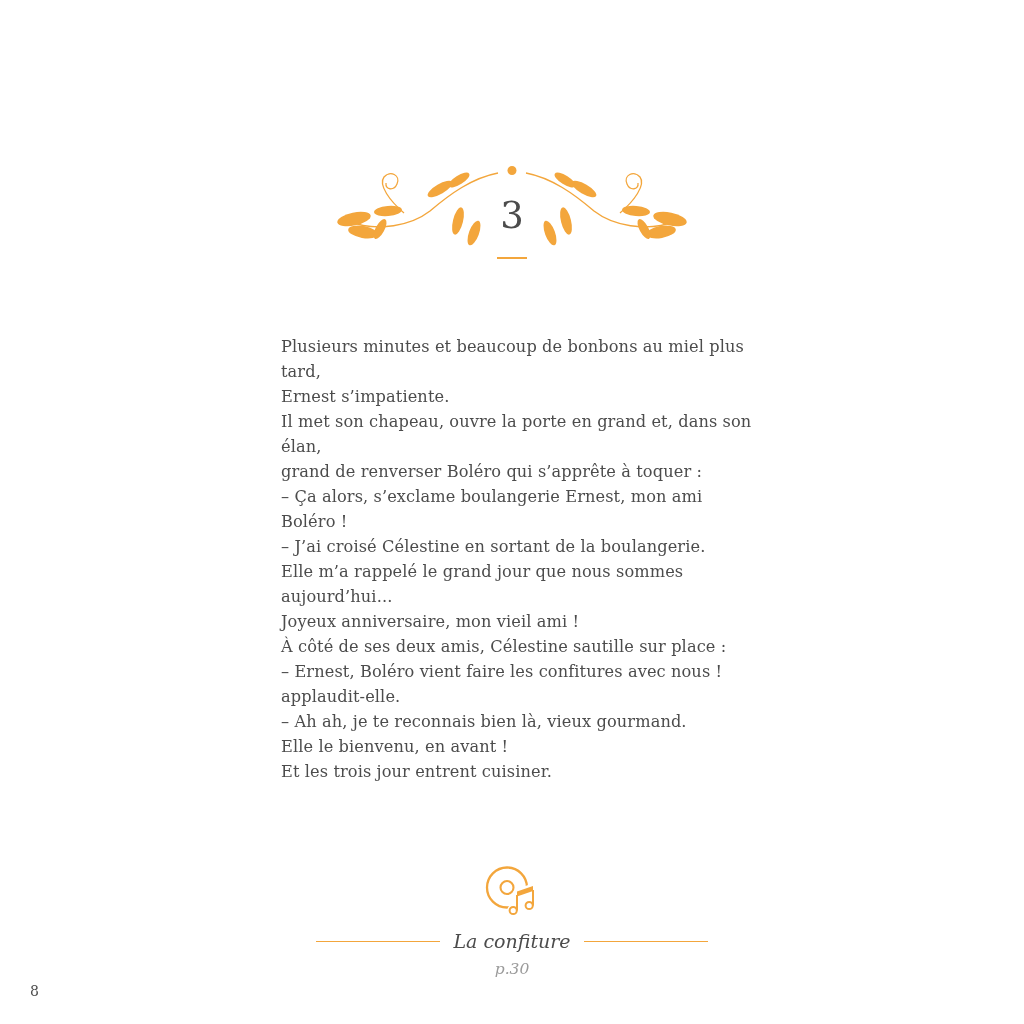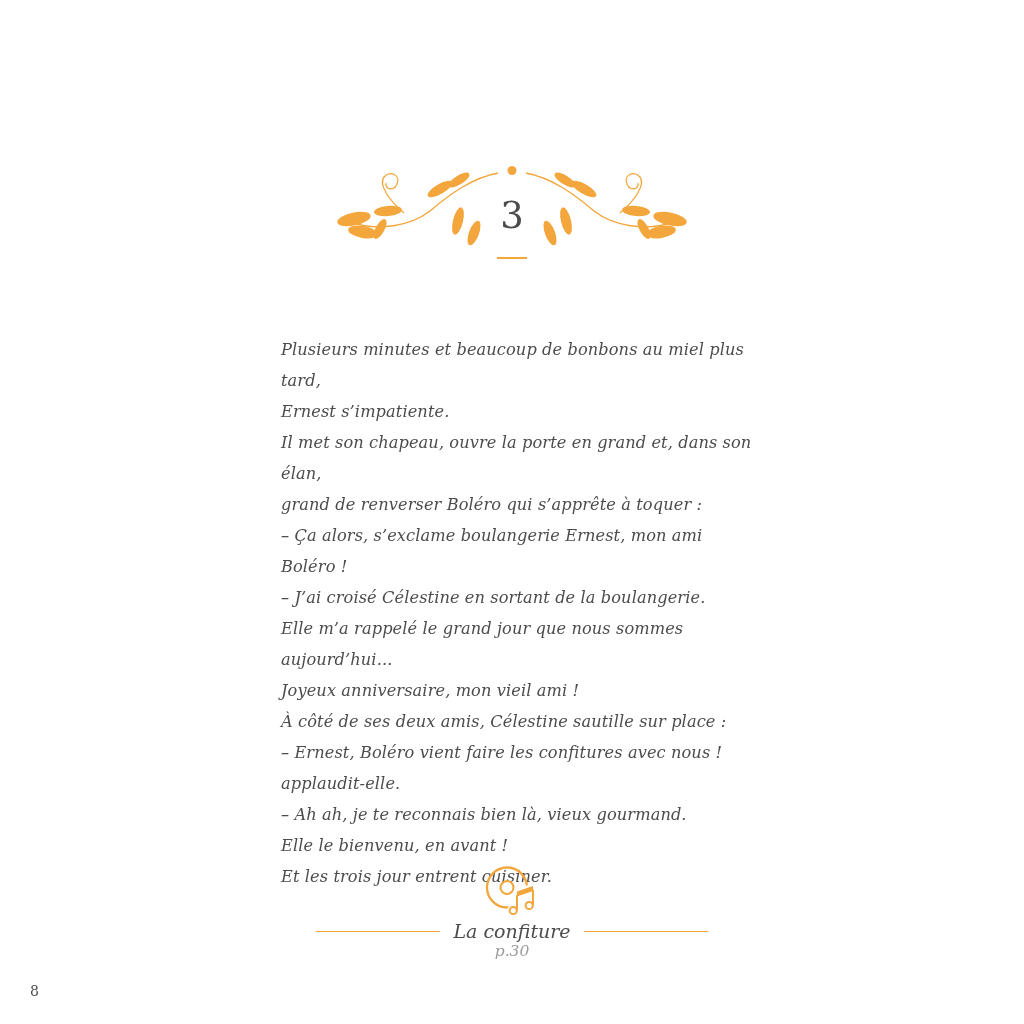--- a/index.html
+++ b/index.html
@@ -15,39 +15,38 @@
   .chapter-number{
     position:absolute;top:36px;left:0;width:100%;text-align:center;
     font-size:37px;line-height:1;color:var(--text);
   }
   .chapter-underline{
     position:absolute;top:96px;left:50%;transform:translateX(-50%);
     width:30px;height:2px;background:var(--accent);
   }
   .story-text{
     position:absolute;left:281px;top:334px;width:480px;
-    font-size:16.2px;line-height:31px;color:var(--text);
+    font-size:16.2px;line-height:25px;color:var(--text);
     letter-spacing:0.1px;
-    font-style:italic;
   }
   .story-text p{margin:0;padding:0;}
   .chapter-footer{
     position:absolute;top:864px;left:50%;transform:translateX(-50%);
     width:420px;text-align:center;
   }
   .icon-wrap{height:58px;}
   .song-row{
-    display:flex;align-items:center;justify-content:center;gap:13px;
+    display:flex;align-items:center;justify-content:center;gap:13px;margin-top:10px;
   }
   .rule{display:inline-block;width:124px;height:1px;background:var(--accent);}
   .song-title{
     font-style:italic;font-size:19px;color:var(--text);line-height:1;
   }
   .song-page{
-    margin-top:1px;font-style:italic;font-size:15.5px;color:var(--muted);
+    margin-top:9px;font-style:italic;font-size:15.5px;color:var(--muted);
   }
   .page-number{
     position:absolute;left:30px;top:983px;font-size:14px;color:var(--text);
   }
 </style>
 </head>
 <body style="--accent: #F3A63C; --text: #4C4C4C; --muted: #9B9B9B;">
 
 <div class="chapter-header">
   <svg class="ornament" width="360" height="95" viewBox="0 0 360 95" aria-hidden="true">

